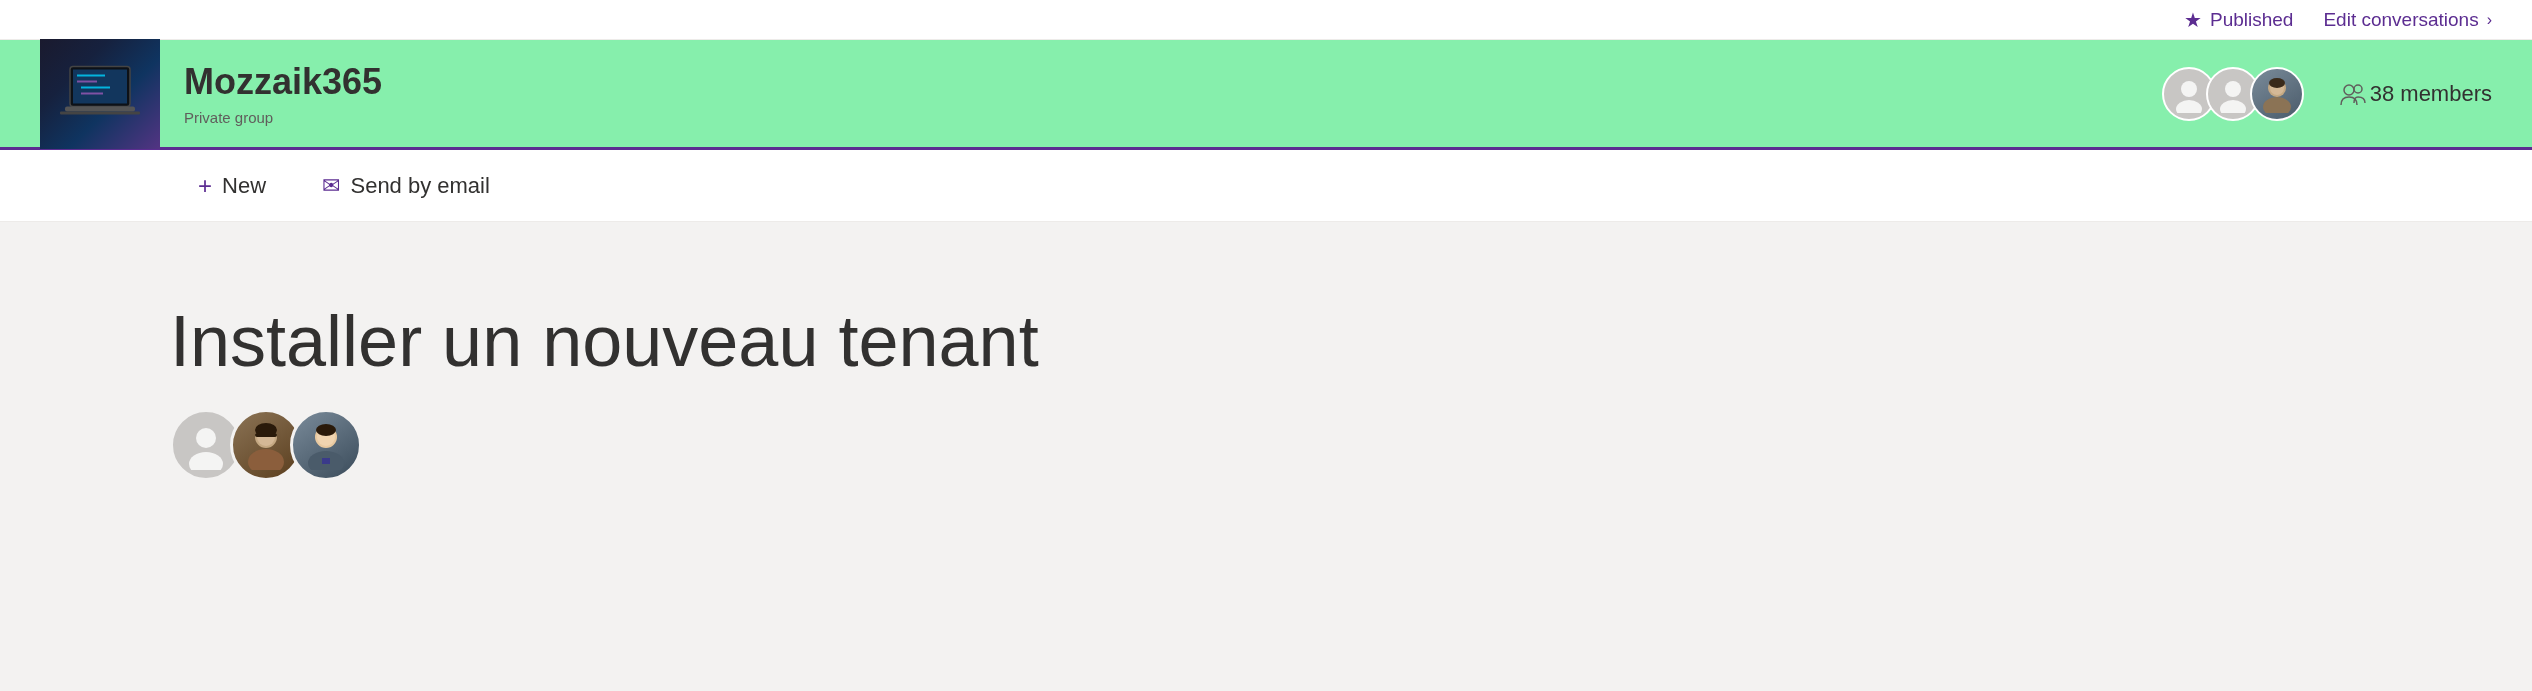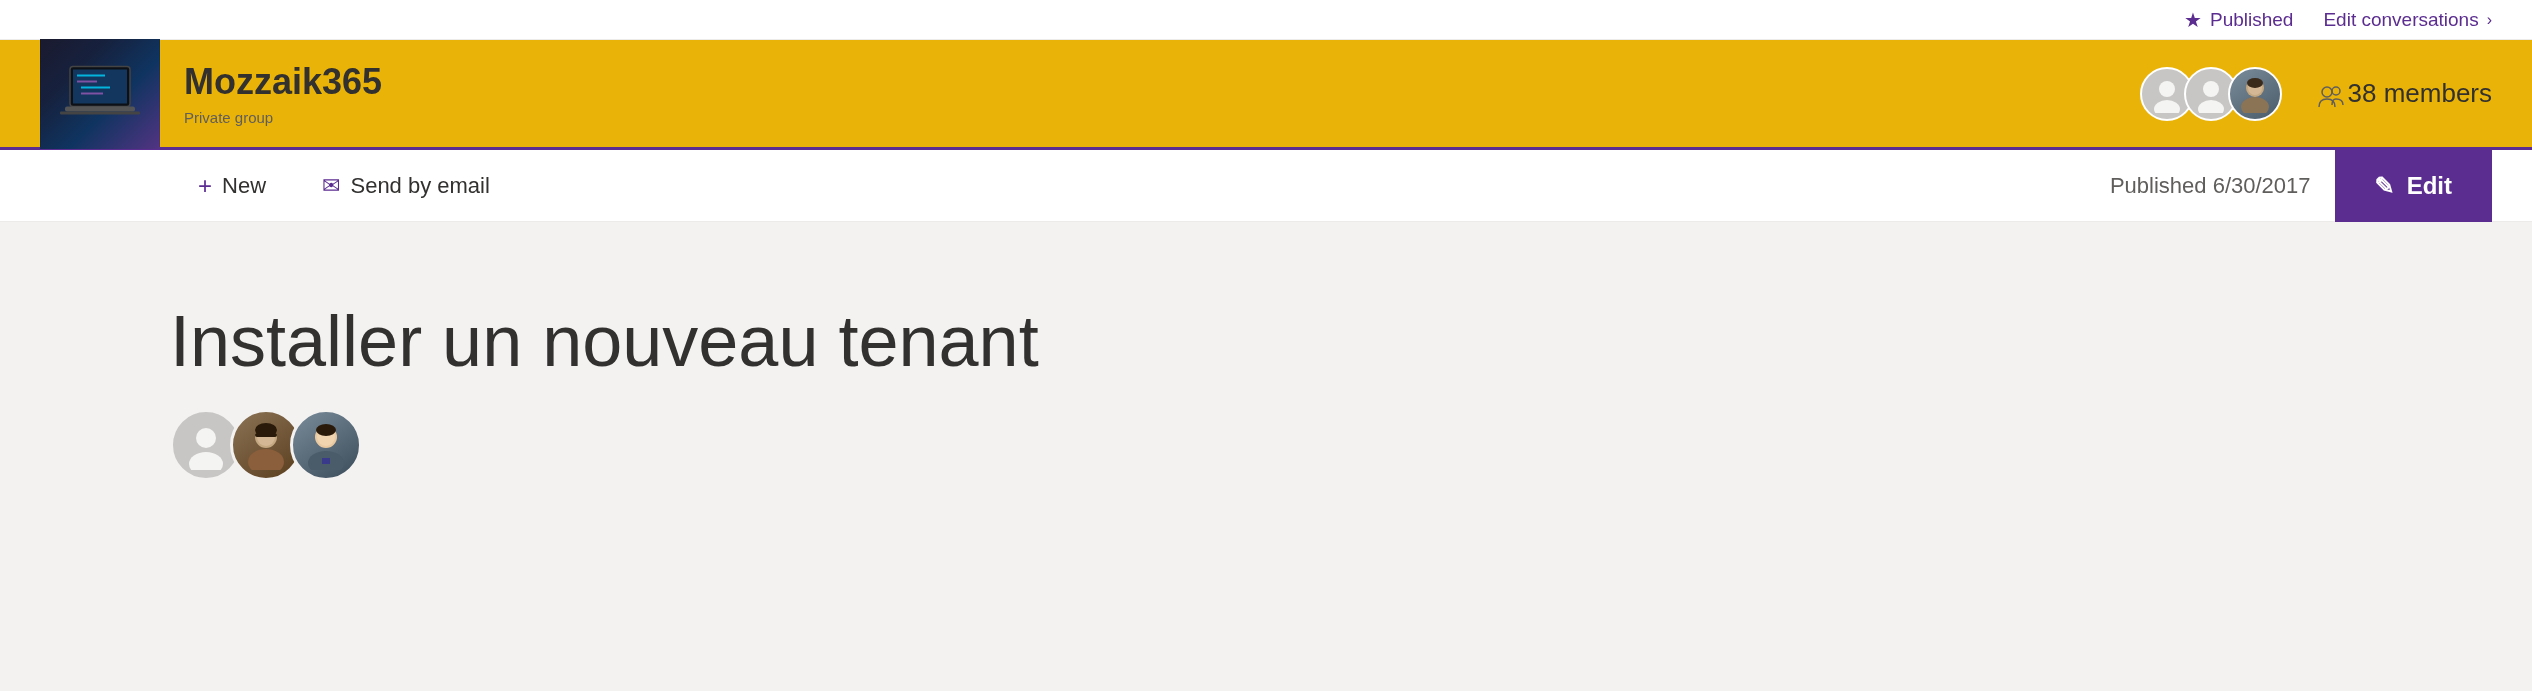--- a/index.html
+++ b/index.html
@@ -14,21 +14,21 @@
       width: 2532px;
       min-height: 691px;
       overflow-x: hidden;
     }
 
     
     .top-bar {
       display: flex;
       align-items: center;
       justify-content: space-between;
-      background: #eab308;
+      background: #86efac;
       padding: 0 40px;
       height: 110px;
       border-bottom: 3px solid #5c2d91;
     }
 
     .group-info {
       display: flex;
       align-items: center;
       gap: 24px;
     }
@@ -99,23 +99,23 @@
       align-items: center;
       justify-content: center;
     }
 
     .avatar:first-child {
       margin-left: 0;
     }
 
     .members-count {
       display: flex;
-      align-items: flex-end;
+      align-items: flex-start;
       gap: 4px;
-      font-size: 26px;
+      font-size: 22px;
       color: #323130;
       margin-left: 12px;
     }
 
     
     .action-bar {
       display: flex;
       align-items: center;
       justify-content: space-between;
       background: #fff;
@@ -334,27 +334,20 @@
       <span class="action-btn-icon">+</span>
       <span>New</span>
     </button>
 
     <button class="action-btn">
       <span class="action-btn-icon" style="font-size:22px;">✉</span>
       <span>Send by email</span>
     </button>
   </div>
 
-  <div class="action-bar-right">
-    <span class="published-text">Published 6/30/2017</span>
-    <button class="edit-btn">
-      <span style="font-size:24px;">✎</span>
-      <span>Edit</span>
-    </button>
-  </div>
 </div>
 
 <div class="content-area">
 
   <h1 class="article-title">Installer un nouveau tenant</h1>
 
   <div class="author-avatars">
 
     <div class="author-avatar" style="background:#c8c6c4; margin-left:0;">
       <svg width="50" height="50" viewBox="0 0 50 50">

